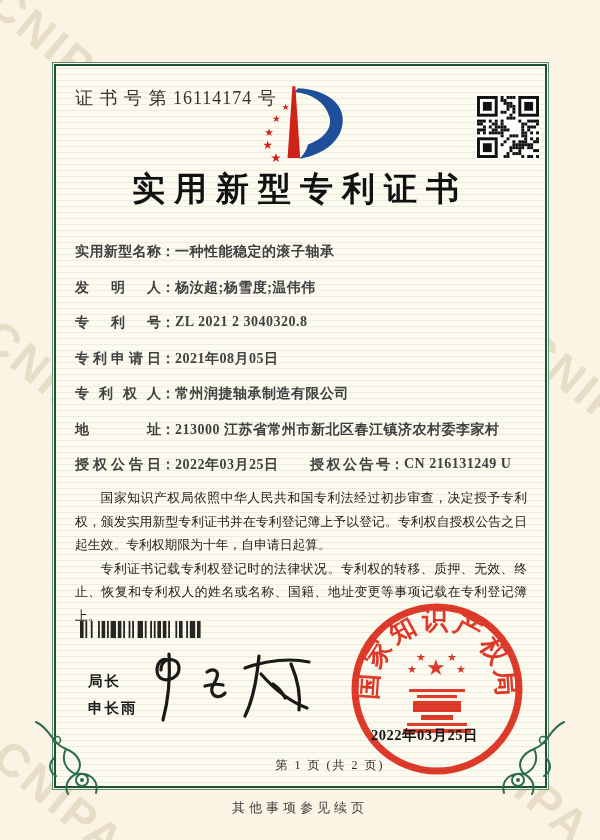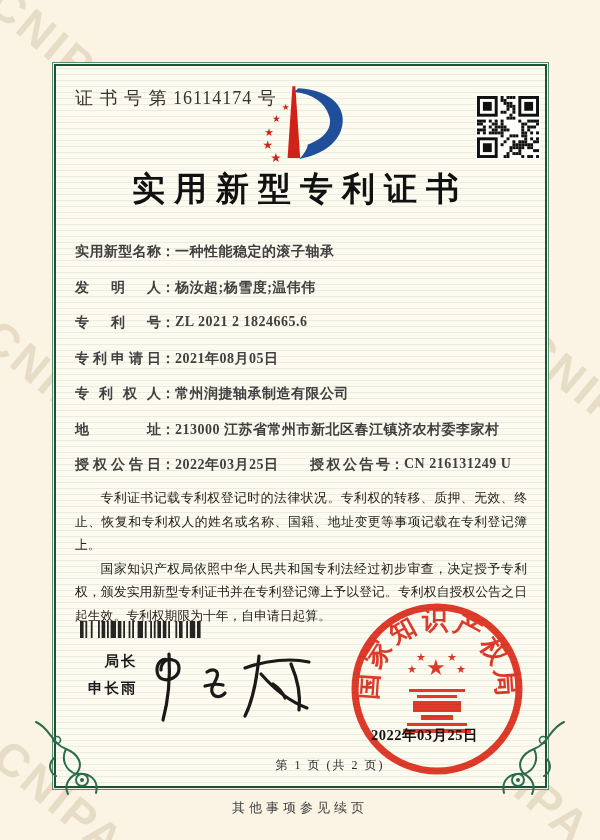--- a/index.html
+++ b/index.html
@@ -71,22 +71,22 @@
   .paras{
     position:absolute;left:75px;top:487px;width:452px;z-index:2;
     font-size:12.8px;line-height:23.5px;color:#24211d;
     text-align:justify;font-weight:500;
   }
   .paras p{margin:0;text-indent:2em;}
   
   .barcode{position:absolute;left:80px;top:621px;z-index:2;line-height:0;}
   
   .signer{
-    position:absolute;left:88px;top:648px;z-index:2;
-    font-size:14.5px;font-weight:600;line-height:27px;letter-spacing:2px;text-align:right;
+    position:absolute;left:88px;top:668px;z-index:2;
+    font-size:14.5px;font-weight:600;line-height:27px;letter-spacing:2px;
   }
   .signature{position:absolute;left:133px;top:646px;z-index:3;}
   
   .seal{position:absolute;left:347px;top:599px;z-index:3;
         mix-blend-mode:multiply;opacity:0.95;}
   .seal-date{
     position:absolute;left:371px;top:726px;z-index:4;
     font-size:14.5px;font-weight:bold;letter-spacing:0.5px;color:#141414;
   }
   
@@ -293,21 +293,21 @@
       <span class="row-value">一种性能稳定的滚子轴承</span>
     </div>
     <div class="row">
       <span class="row-label">发明人</span>
         <span class="colon">：</span>
       <span class="row-value">杨汝超;杨雪度;温伟伟</span>
     </div>
     <div class="row">
       <span class="row-label">专利号</span>
         <span class="colon">：</span>
-      <span class="row-value">ZL 2021 2 1824665.6</span>
+      <span class="row-value">ZL 2021 2 3040320.8</span>
     </div>
     <div class="row">
       <span class="row-label">专利申请日</span>
         <span class="colon">：</span>
       <span class="row-value">2021年08月05日</span>
     </div>
     <div class="row">
       <span class="row-label">专利权人</span>
         <span class="colon">：</span>
       <span class="row-value">常州润捷轴承制造有限公司</span>
@@ -325,22 +325,22 @@
       </span>
       <span class="grant-pair second">
         <span class="row-label">授权公告号</span>
           <span class="colon">：</span>
         <span class="row-value">CN 216131249 U</span>
       </span>
     </div>
   </div>
 
   <div class="paras">
+    <p>国家知识产权局依照中华人民共和国专利法经过初步审查，决定授予专利权，颁发实用新型专利证书并在专利登记簿上予以登记。专利权自授权公告之日起生效。专利权期限为十年，自申请日起算。</p>
     <p>专利证书记载专利权登记时的法律状况。专利权的转移、质押、无效、终止、恢复和专利权人的姓名或名称、国籍、地址变更等事项记载在专利登记簿上。</p>
-    <p>国家知识产权局依照中华人民共和国专利法经过初步审查，决定授予专利权，颁发实用新型专利证书并在专利登记簿上予以登记。专利权自授权公告之日起生效。专利权期限为十年，自申请日起算。</p>
   </div>
 
   <div class="barcode">
     <svg id="barcode-svg" width="160" height="17" viewBox="0 0 160 17">
         <rect x="0" y="0" width="3.6" height="17" fill="#262522"></rect>
         <rect x="5.4" y="0" width="1.8" height="17" fill="#262522"></rect>
         <rect x="10.8" y="0" width="1.8" height="17" fill="#262522"></rect>
         <rect x="18" y="0" width="1.8" height="17" fill="#262522"></rect>
         <rect x="21.6" y="0" width="3.6" height="17" fill="#262522"></rect>
         <rect x="27.000000000000004" y="0" width="1.8" height="17" fill="#262522"></rect>

